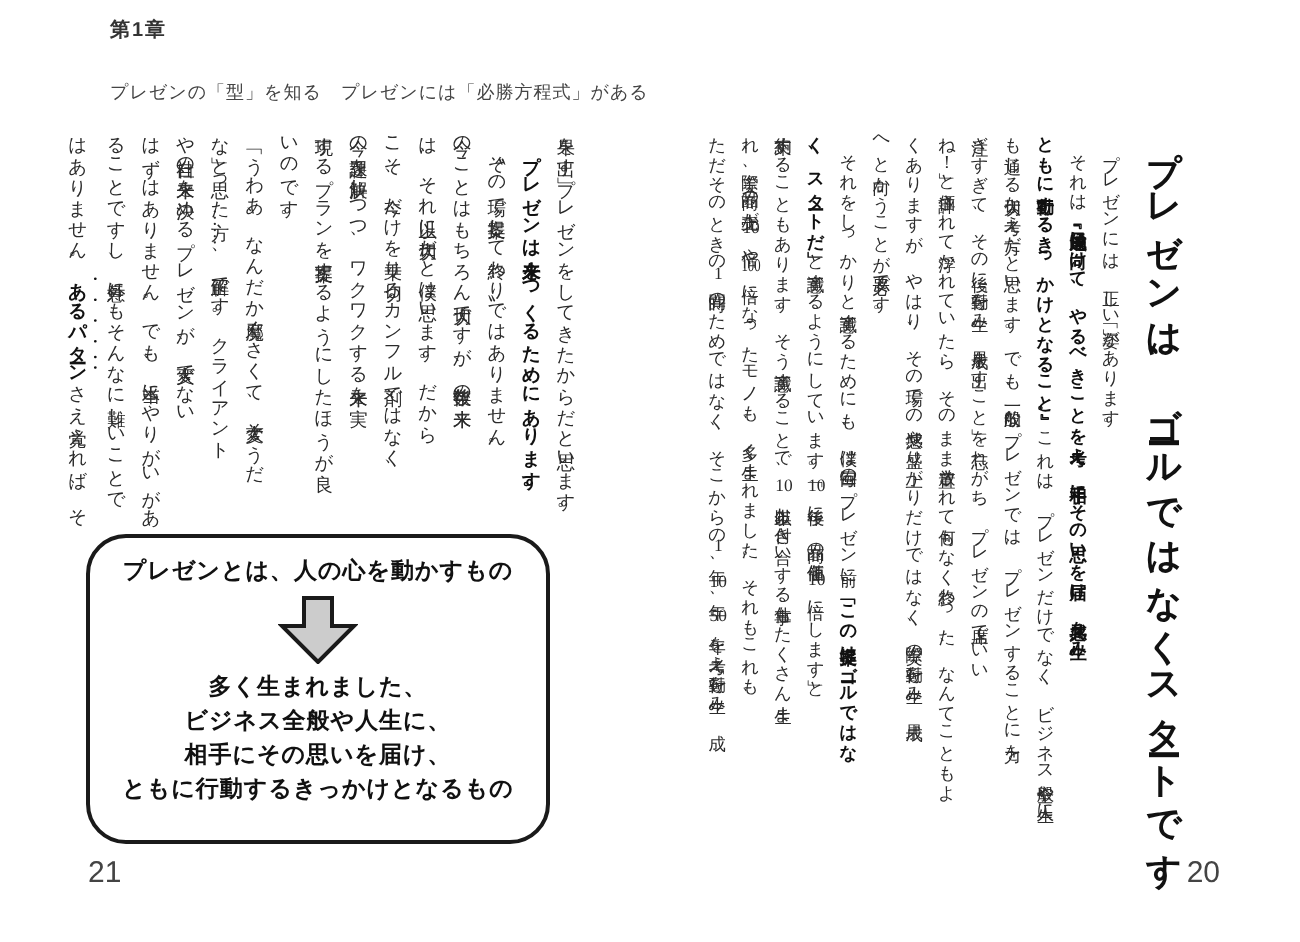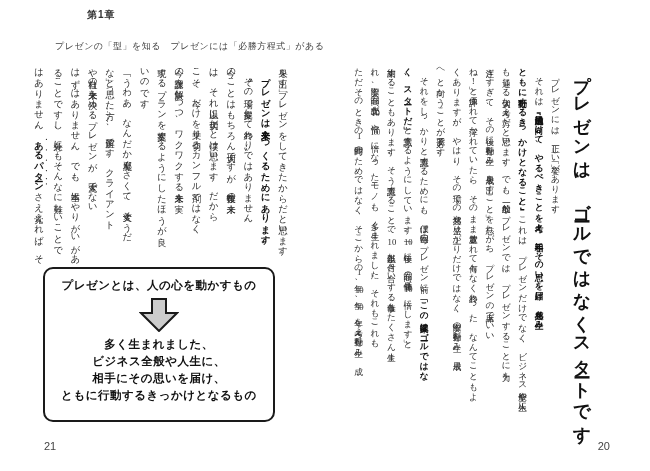--- a/index.html
+++ b/index.html
@@ -4,21 +4,21 @@
 <style>
   html,body{margin:0;padding:0;}
   body{
     width:650px;height:471px;position:relative;overflow:hidden;
     background:#ffffff;
     font-family:"Liberation Sans","DejaVu Sans",sans-serif;
     color:#2b2b2b;
   }
   
   .running-head{position:absolute;top:8px;left:55px;}
-  .chapter{font-size:10px;font-weight:bold;color:#333;letter-spacing:1px;margin-left:32px;}
+  .chapter{font-size:10px;font-weight:bold;color:#333;letter-spacing:1px;}
   .chapter-sub{font-size:9px;color:#444;margin-top:18px;letter-spacing:0.5px;}
   
   .vert{writing-mode:vertical-rl;text-orientation:mixed;}
   .page-title{
     position:absolute;top:62px;left:562px;height:385px;width:32px;
     font-size:17.5px;font-weight:bold;letter-spacing:2px;color:#111;
     font-family:"Liberation Sans","DejaVu Sans",sans-serif;
   }
   .vbody{position:absolute;top:62px;}
   #right-body{left:350px;width:214px;height:380px;}
@@ -30,31 +30,31 @@
   #right-body .vcol{font-size:8.7px;line-height:16.4px;}
   #left-body .vcol{font-size:9.2px;line-height:17.3px;}
   .vcol .bold{font-weight:bold;color:#111;}
   .vcol .dots{
     text-emphasis:filled dot #111;-webkit-text-emphasis:filled dot #111;
   }
   .tcy{text-combine-upright:all;-webkit-text-combine:horizontal;}
   
   .diagram-box{
     position:absolute;left:43px;top:267px;width:232px;height:155px;
-    border:2px solid #1a1a1a;border-radius:10px;background:#ffffff;
+    border:2px solid #1a1a1a;border-radius:20px;background:#ffffff;
     box-sizing:border-box;text-align:center;
   }
   .box-heading{
     margin-top:9px;font-size:11.5px;font-weight:bold;color:#111;
     letter-spacing:0.5px;
   }
   .arrow-wrap{margin:5px auto 4px auto;width:40px;height:34px;}
   .box-lines{font-size:11.5px;font-weight:bold;color:#111;line-height:17px;letter-spacing:0.5px;}
   
-  .folio{position:absolute;top:440px;font-size:11px;color:#444;}
+  .folio{position:absolute;top:428px;font-size:15px;color:#444;}
   #folio-left{left:44px;}
   #folio-right{right:40px;}
 </style>
 </head>
 <body>
 
 <div class="running-head">
   <div class="chapter">第1章</div>
   <div class="chapter-sub">プレゼンの「型」を知る　プレゼンには「必勝方程式」がある</div>
 </div>

